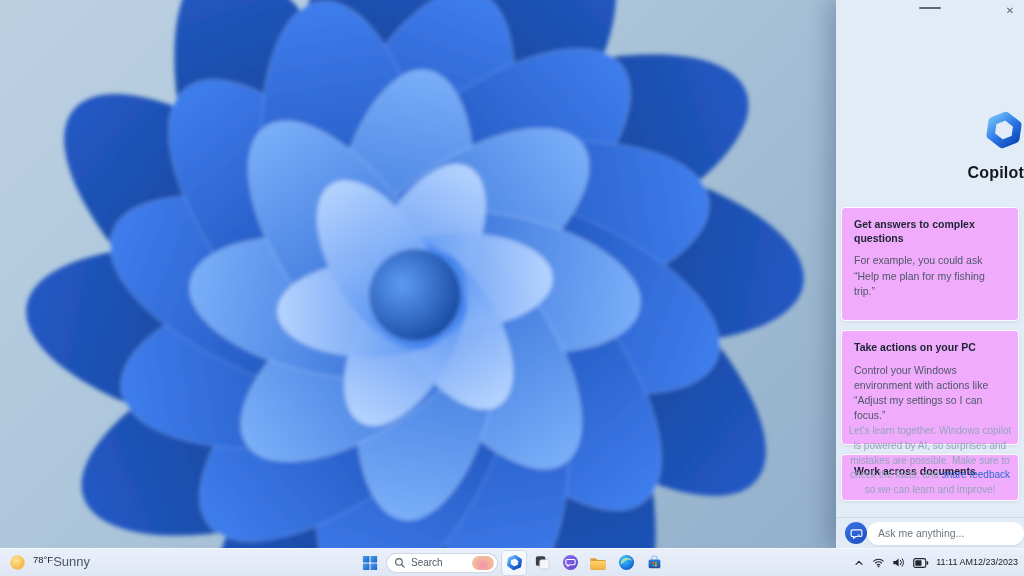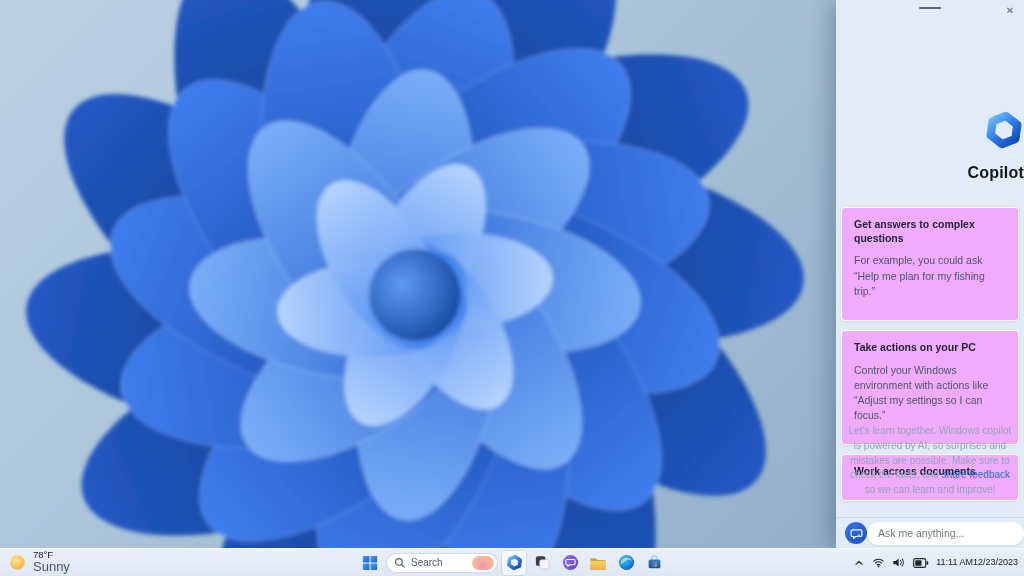--- a/index.html
+++ b/index.html
@@ -55,21 +55,21 @@
     font-family:"Liberation Sans","DejaVu Sans",sans-serif;
   }
   .ask-input::placeholder{color:#6d7683;}
   
   .taskbar{
     position:absolute;left:0;bottom:0;width:1024px;height:28px;
     background:linear-gradient(180deg,#eaf0fa 0%,#dfe7f4 100%);
     border-top:1px solid rgba(255,255,255,.65);
   }
   .tb-left{position:absolute;left:9px;top:0;bottom:0;display:flex;align-items:center;gap:7px;}
-  .weather-text{display:flex;flex-direction:column;justify-content:center;line-height:1.15;}
+  .weather-text{display:flex;flex-direction:row;justify-content:center;line-height:1.15;}
   .weather-text .t{font-size:9.5px;color:#1b1b1b;}
   .weather-text .c{font-size:13px;color:#4a5568;}
   .tb-center{position:absolute;left:50%;top:0;bottom:0;transform:translateX(-50%);
     display:flex;align-items:center;gap:4px;}
   .tb-icon{width:24px;height:24px;display:flex;align-items:center;justify-content:center;border-radius:4px;}
   .tb-icon.active{background:rgba(255,255,255,.6);box-shadow:0 0 0 1px rgba(120,140,170,.18);}
   .search-pill{
     width:112px;height:20px;border-radius:10px;background:#fff;
     border:1px solid rgba(120,140,170,.35);display:flex;align-items:center;
     padding:0 3px 0 7px;gap:5px;

